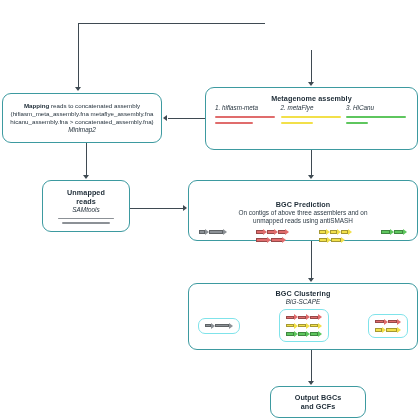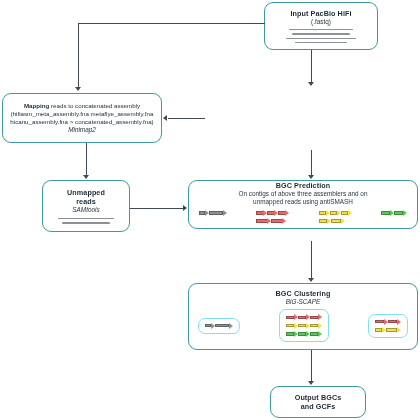--- a/index.html
+++ b/index.html
@@ -58,52 +58,62 @@
   .predict-row{display:flex;width:100%;justify-content:space-between;align-items:flex-start;padding:0 10px;box-sizing:border-box;margin-top:4px;}
 
   .cluster-row{display:flex;width:100%;justify-content:space-between;align-items:center;padding:0 9px;box-sizing:border-box;margin-top:3px;}
   .cluster-box{border:1px solid #7fe3ea;border-radius:7px;padding:4px 6px;background:#fff;display:flex;flex-direction:column;gap:2.2px;align-items:flex-start;}
 </style>
 </head>
 <body>
 
 <div id="canvas">
 
-  <div class="node" id="input-node" style="left:264px;top:2px;width:114px;height:48px;">
-    <div class="title">Input PacBio HiFi</div>
-    <div class="sub">(.fastq)</div>
-    <div class="reads" id="input-reads">
-        <div class="rl" style="width: 64px; background: rgb(140, 145, 150);"></div>
-        <div class="rl" style="width: 58px; background: rgb(140, 145, 150);"></div>
-        <div class="rl" style="width: 70px; background: rgb(140, 145, 150);"></div>
-        <div class="rl" style="width: 52px; background: rgb(140, 145, 150);"></div>
-      </div>
-  </div>
 
   <div class="node" id="mapping-node" style="left:2px;top:93px;width:160px;height:50px;">
     <div class="mono-line">
       <b>Mapping</b><span> reads to concatenated assembly</span>
     </div>
     <div class="mono-line">(hifiasm_meta_assembly.fna metaflye_assembly.fna</div>
     <div class="mono-line">hicanu_assembly.fna &gt; concatenated_assembly.fna)</div>
     <div class="ital">Minimap2</div>
   </div>
 
+  <div class="node" id="assembly-node" style="left:205px;top:87px;width:213px;height:63px;justify-content:flex-start;padding-top:6px;">
+    <div class="title">Metagenome assembly</div>
+    <div class="asm-row" id="assembly-cols">
+        <div class="asm-col">
+          <div class="asm-label">1. hifiasm-meta</div>
+          <div class="asm-bar" style="width: 60px; background: rgb(224, 108, 108);"></div>
+          <div class="asm-bar" style="width: 38px; background: rgb(224, 108, 108);"></div>
+        </div>
+        <div class="asm-col">
+          <div class="asm-label">2. metaFlye</div>
+          <div class="asm-bar" style="width: 60px; background: rgb(242, 224, 74);"></div>
+          <div class="asm-bar" style="width: 32px; background: rgb(242, 224, 74);"></div>
+        </div>
+        <div class="asm-col">
+          <div class="asm-label">3. HiCanu</div>
+          <div class="asm-bar" style="width: 60px; background: rgb(94, 198, 94);"></div>
+          <div class="asm-bar" style="width: 22px; background: rgb(94, 198, 94);"></div>
+        </div>
+      </div>
+  </div>
 
   <div class="node" id="unmapped-node" style="left:42px;top:180px;width:88px;height:52px;">
     <div class="title">Unmapped</div>
     <div class="title">reads</div>
     <div class="ital">SAMtools</div>
     <div class="reads" id="unmapped-reads">
         <div class="rl" style="width: 56px; background: rgb(140, 145, 150);"></div>
         <div class="rl" style="width: 48px; background: rgb(140, 145, 150);"></div>
       </div>
   </div>
 
-  <div class="node" id="prediction-node" style="left:188px;top:180px;width:230px;height:49px;justify-content:flex-start;padding-top:0;">
+  <div class="node" id="prediction-node" style="left:188px;top:180px;width:230px;height:61px;justify-content:space-between;padding-top:19px;">
     <div class="title">BGC Prediction</div>
     <div class="sub">On contigs of above three assemblers and on</div>
     <div class="sub">unmapped reads using antiSMASH</div>
     <div class="predict-row" id="prediction-groups">
         <div class="grp">
           <div class="arrow-row">
             <div class="garr" style="width: 10px;">
               <div class="body" style="background: rgb(140, 145, 150); border-color: rgb(95, 99, 102);"></div>
               <div class="tip" style="border-left: 4px solid rgb(140, 145, 150);"></div>
             </div>

